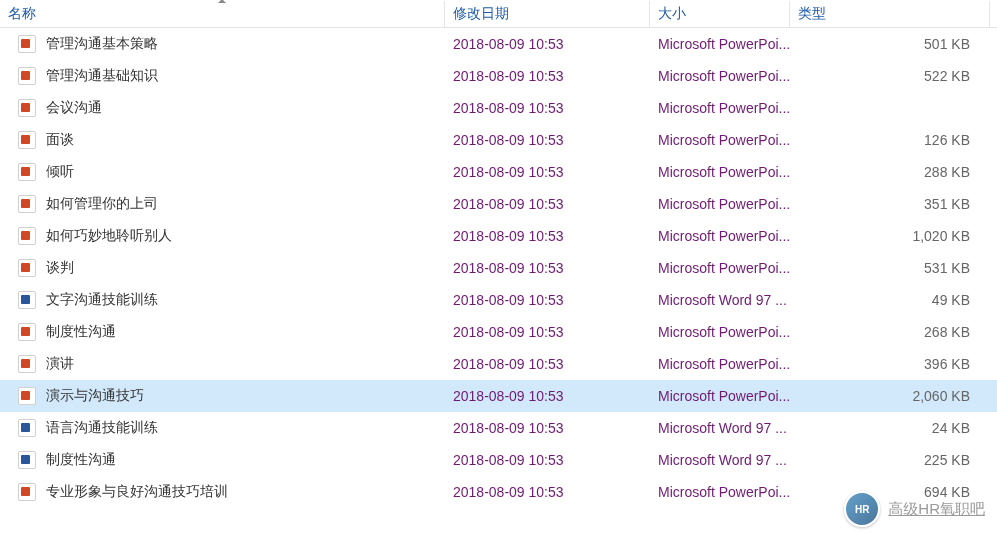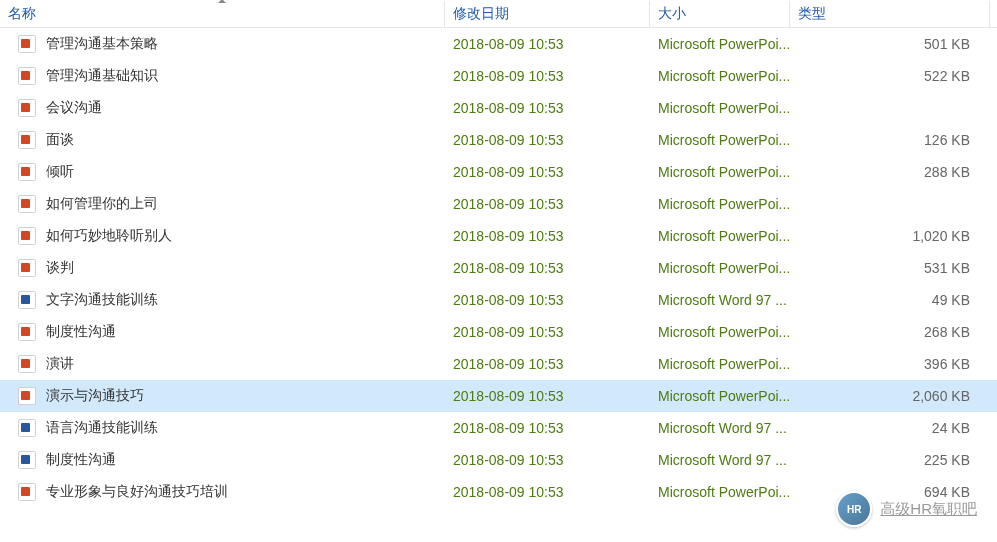--- a/index.html
+++ b/index.html
@@ -62,21 +62,21 @@
     .cell {
       padding: 4px 8px;
       white-space: nowrap;
       overflow: hidden;
       text-overflow: ellipsis;
       color: #333;
       display: flex;
       align-items: center;
     }
     .cell.col-date, .cell.col-type {
-      color: #4d7c0f;
+      color: #701a75;
     }
     .cell.col-size {
       color: #666;
       justify-content: flex-end;
       padding-right: 20px;
     }
     .file-icon {
       width: 18px;
       height: 18px;
       margin-right: 10px;
@@ -113,21 +113,21 @@
       position: absolute;
       left: 2px;
       top: 3px;
       width: 9px;
       height: 9px;
       background: #2b579a;
       border-radius: 1px;
     }
     .watermark {
       position: absolute;
-      right: 20px;
+      right: 12px;
       bottom: 15px;
       display: flex;
       align-items: center;
       opacity: 0.85;
       pointer-events: none;
     }
     .wm-avatar {
       width: 36px;
       height: 36px;
       border-radius: 50%;
@@ -218,20 +218,21 @@
           <div class="cell col-type">Microsoft PowerPoi...</div>
           <div class="cell col-size">288 KB</div>
         </div>
         <div class="file-row">
           <div class="cell col-name">
             <div class="file-icon icon-ppt"></div>
             <span>如何管理你的上司</span>
           </div>
           <div class="cell col-date">2018-08-09 10:53</div>
           <div class="cell col-type">Microsoft PowerPoi...</div>
+          <div class="cell col-size">351 KB</div>
         </div>
         <div class="file-row">
           <div class="cell col-name">
             <div class="file-icon icon-ppt"></div>
             <span>如何巧妙地聆听别人</span>
           </div>
           <div class="cell col-date">2018-08-09 10:53</div>
           <div class="cell col-type">Microsoft PowerPoi...</div>
           <div class="cell col-size">1,020 KB</div>
         </div>

